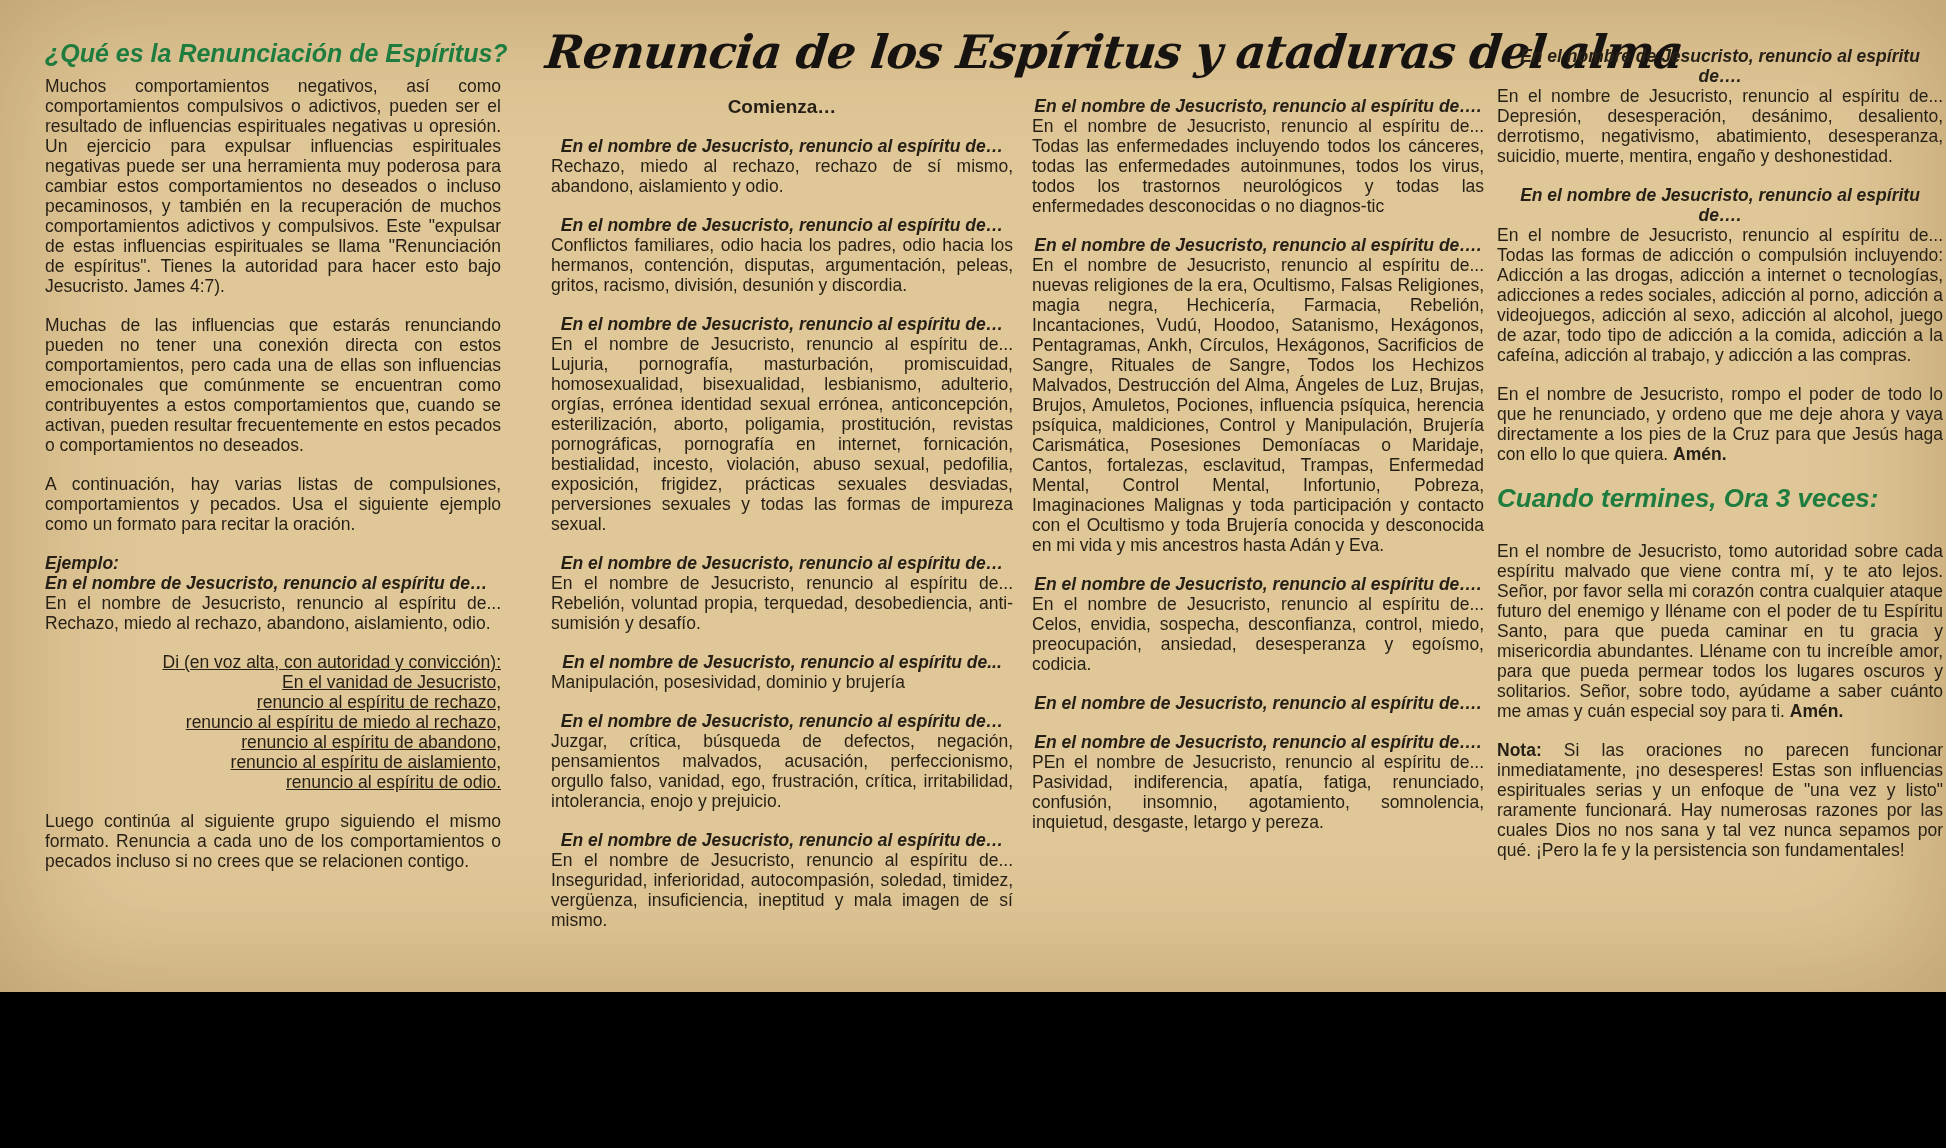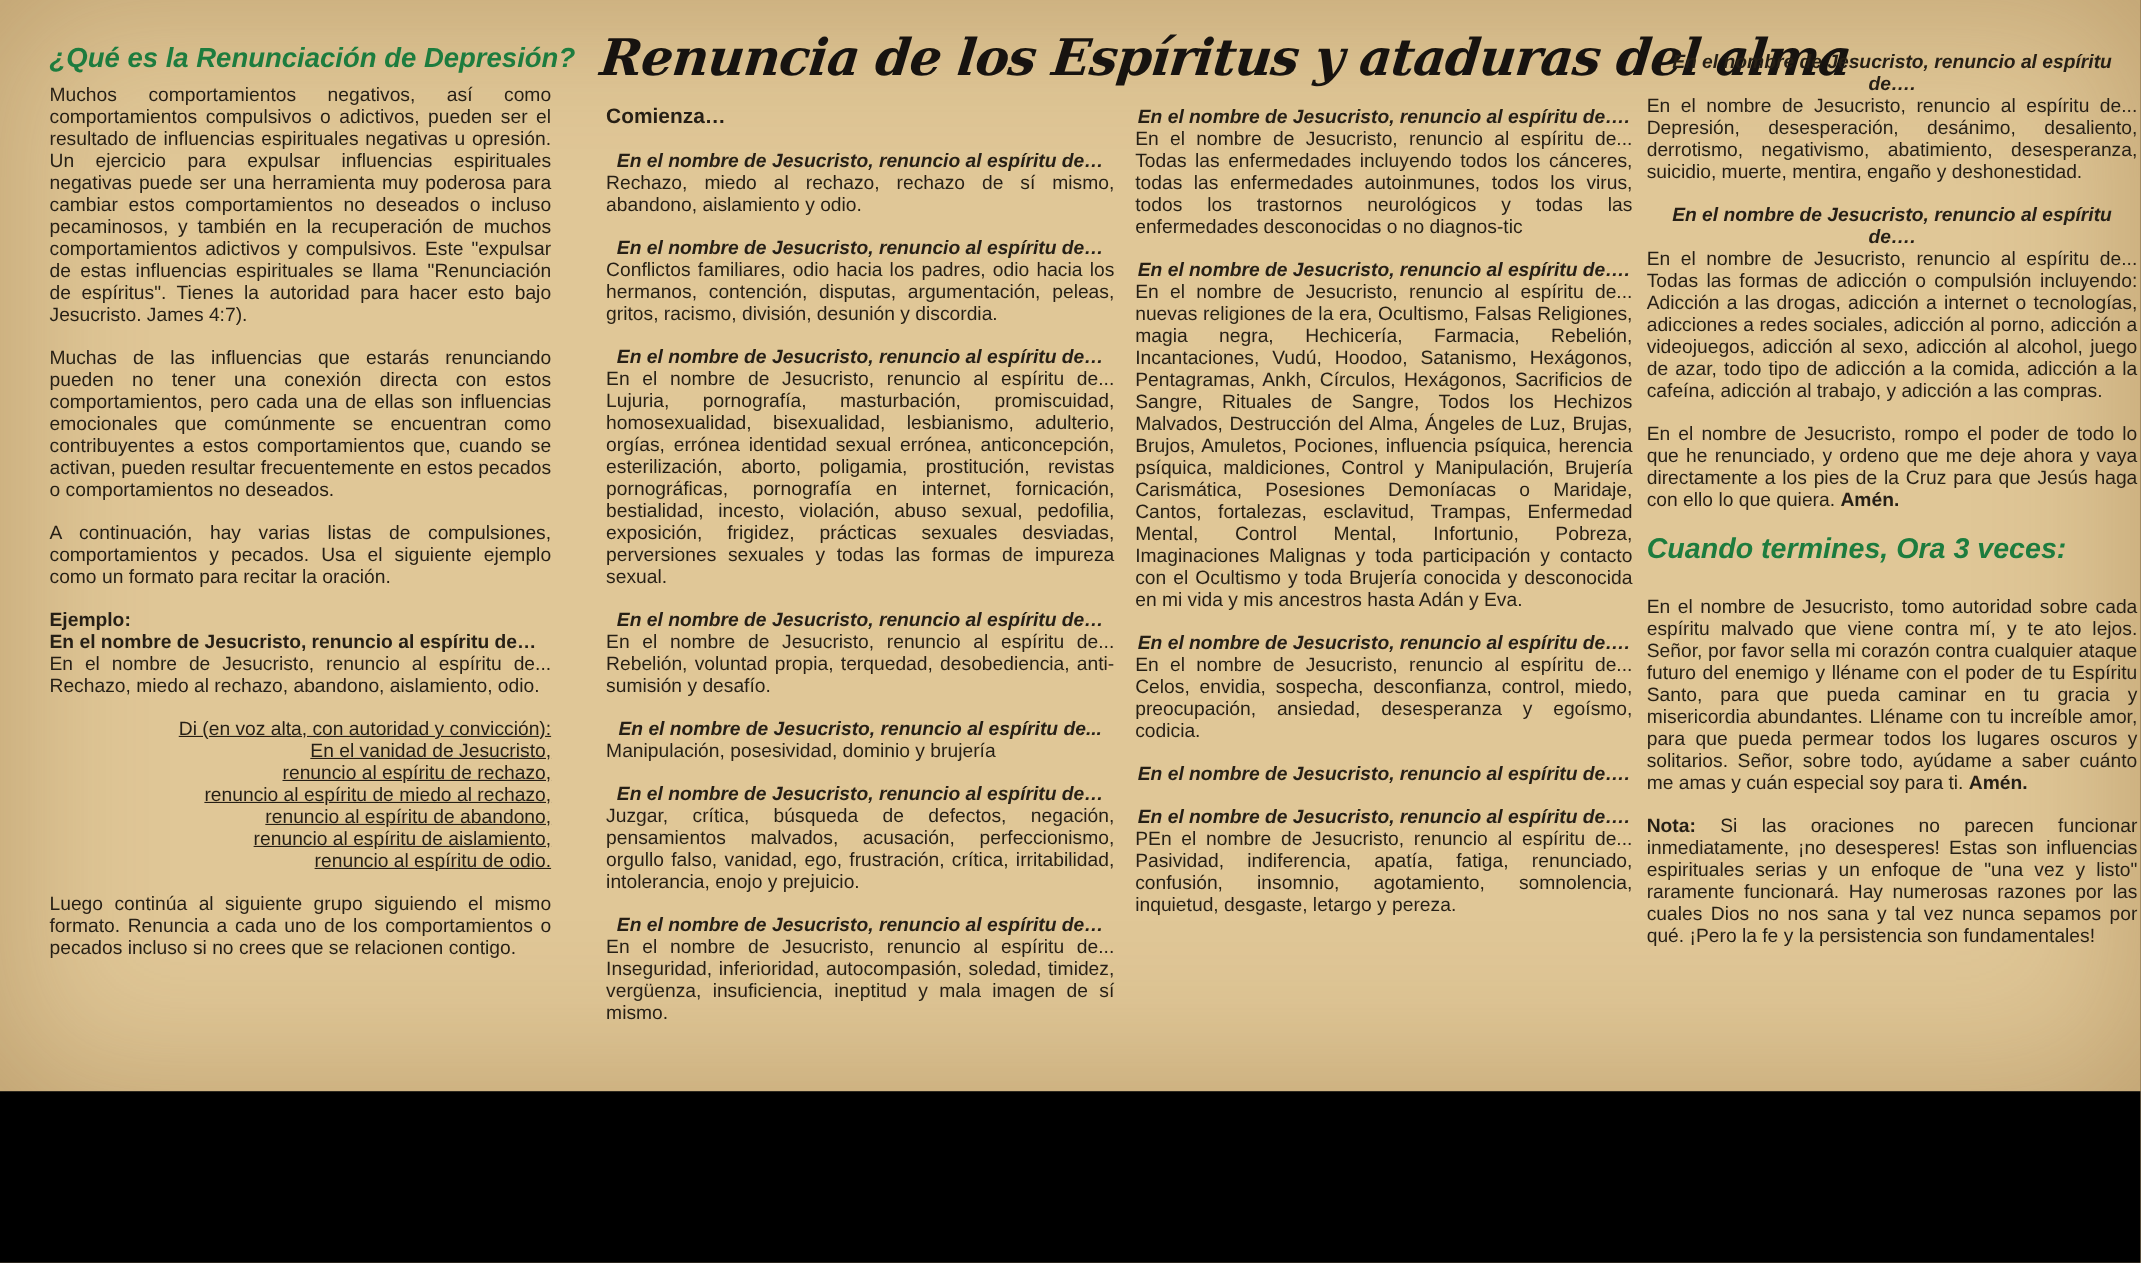--- a/index.html
+++ b/index.html
@@ -55,48 +55,48 @@
     color:#171310;
     white-space:nowrap;
     transform:skewX(-6deg);
     letter-spacing:-1px;
     text-align:left;
   }
   .start-label {
     font-weight:bold;
     font-size:19px;
     margin:0;
-    text-align:left;
+    text-align:center;
   }
   .section { margin-bottom:19px; }
   .section .lead {
     font-weight:bold;
     font-style:italic;
     margin:0;
     text-align:center;
     font-size:17.5px;
   }
   .section .body { margin:0; }
   .example-label {
-    font-weight:bold; margin:0; text-align:left;
+    font-weight:bold; font-style:italic; margin:0; text-align:left;
   }
   .lines { text-align:right; margin:0 0 19px 0;text-decoration:underline; }
   .lines .line { margin:0; }
   .note-b, .amen { font-weight:bold; }
   .finish-heading { margin-top:16px; margin-bottom:28px; }
 </style>
 </head>
 <body>
 
 <div class="sheet">
 
   <div class="doc-title">Renuncia de los Espíritus y ataduras del alma</div>
 
   <div class="col" style="left:45px; top:38px; width:456px;">
-    <div class="green-head" style="font-size:25px;">¿Qué es la Renunciación de Depresión?</div>
+    <div class="green-head" style="font-size:25px;">¿Qué es la Renunciación de Espíritus?</div>
     <p>Muchos comportamientos negativos, así como comportamientos compulsivos o adictivos, pueden ser el resultado de influencias espirituales negativas u opresión. Un ejercicio para expulsar influencias espirituales negativas puede ser una herramienta muy poderosa para cambiar estos comportamientos no deseados o incluso pecaminosos, y también en la recuperación de muchos comportamientos adictivos y compulsivos. Este "expulsar de estas influencias espirituales se llama "Renunciación de espíritus". Tienes la autoridad para hacer esto bajo Jesucristo. James 4:7).</p>
     <p>Muchas de las influencias que estarás renunciando pueden no tener una conexión directa con estos comportamientos, pero cada una de ellas son influencias emocionales que comúnmente se encuentran como contribuyentes a estos comportamientos que, cuando se activan, pueden resultar frecuentemente en estos pecados o comportamientos no deseados.</p>
     <p>A continuación, hay varias listas de compulsiones, comportamientos y pecados. Usa el siguiente ejemplo como un formato para recitar la oración.</p>
     <p class="example-label" style="margin:0;">Ejemplo:</p>
     <p class="example-label" style="margin:0;">En el nombre de Jesucristo, renuncio al espíritu de…</p>
     <p>En el nombre de Jesucristo, renuncio al espíritu de... Rechazo, miedo al rechazo, abandono, aislamiento, odio.</p>
     <div class="lines">
 
         <div class="line">Di (en voz alta, con autoridad y convicción):</div>
 

